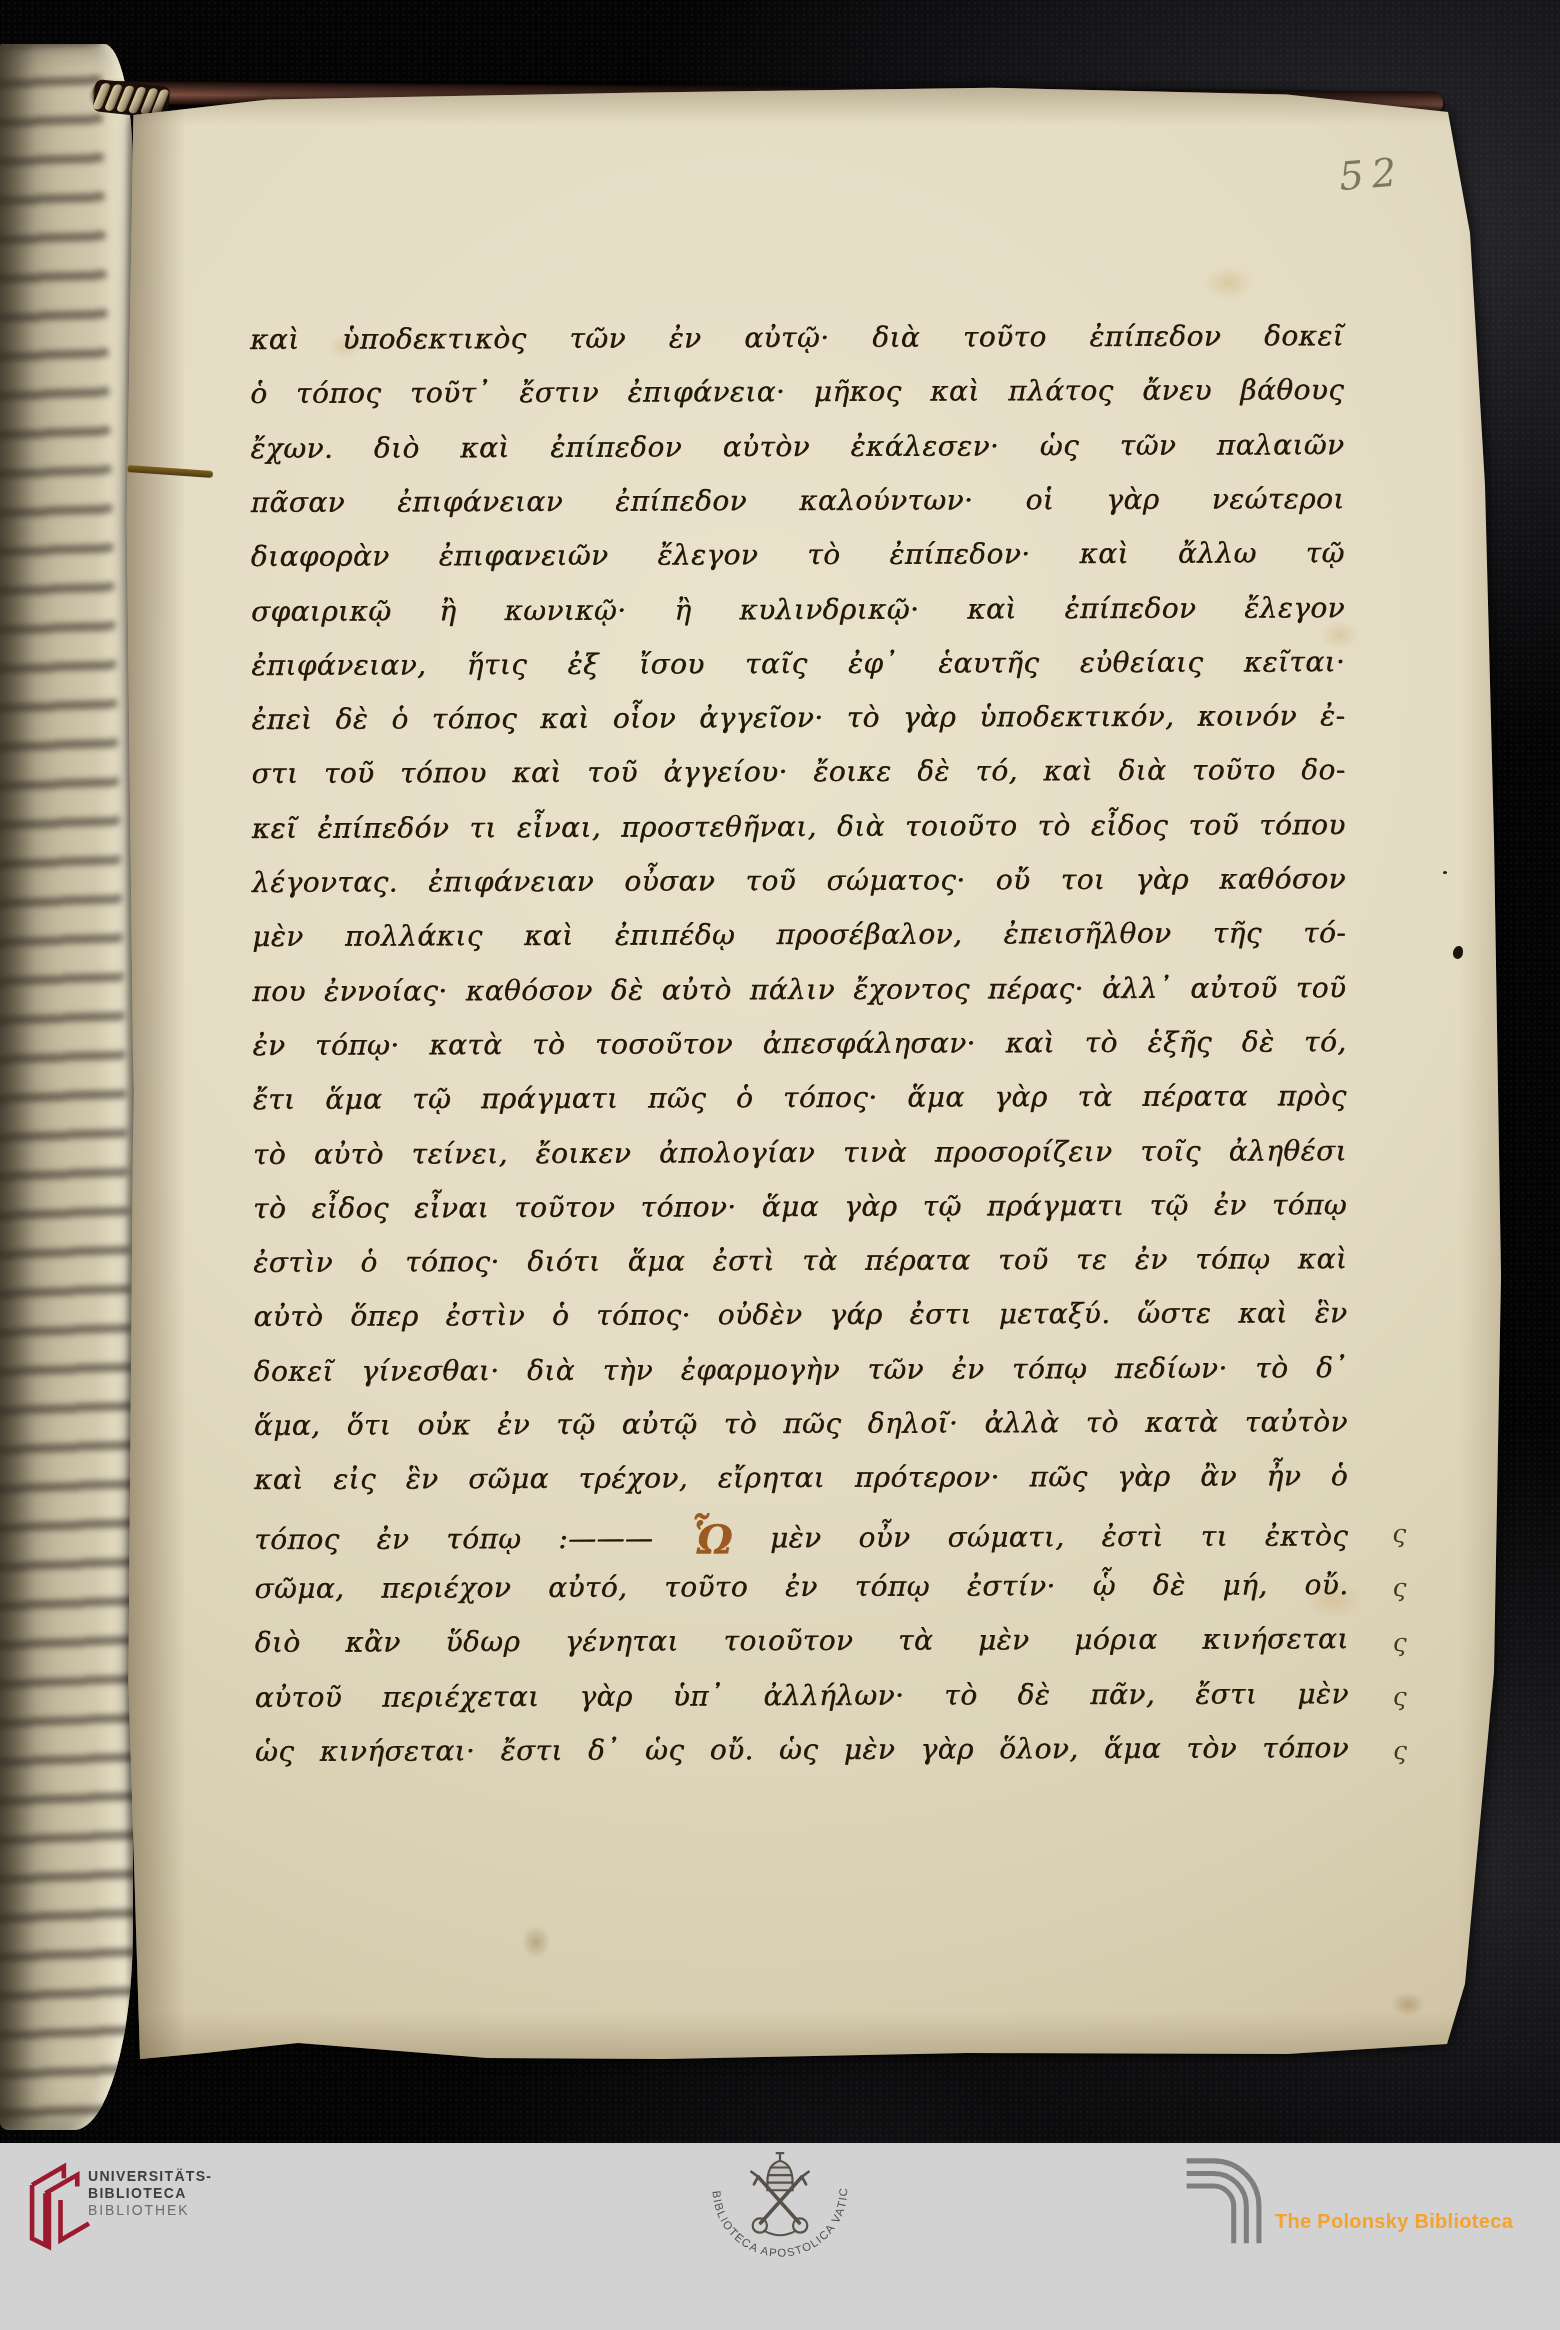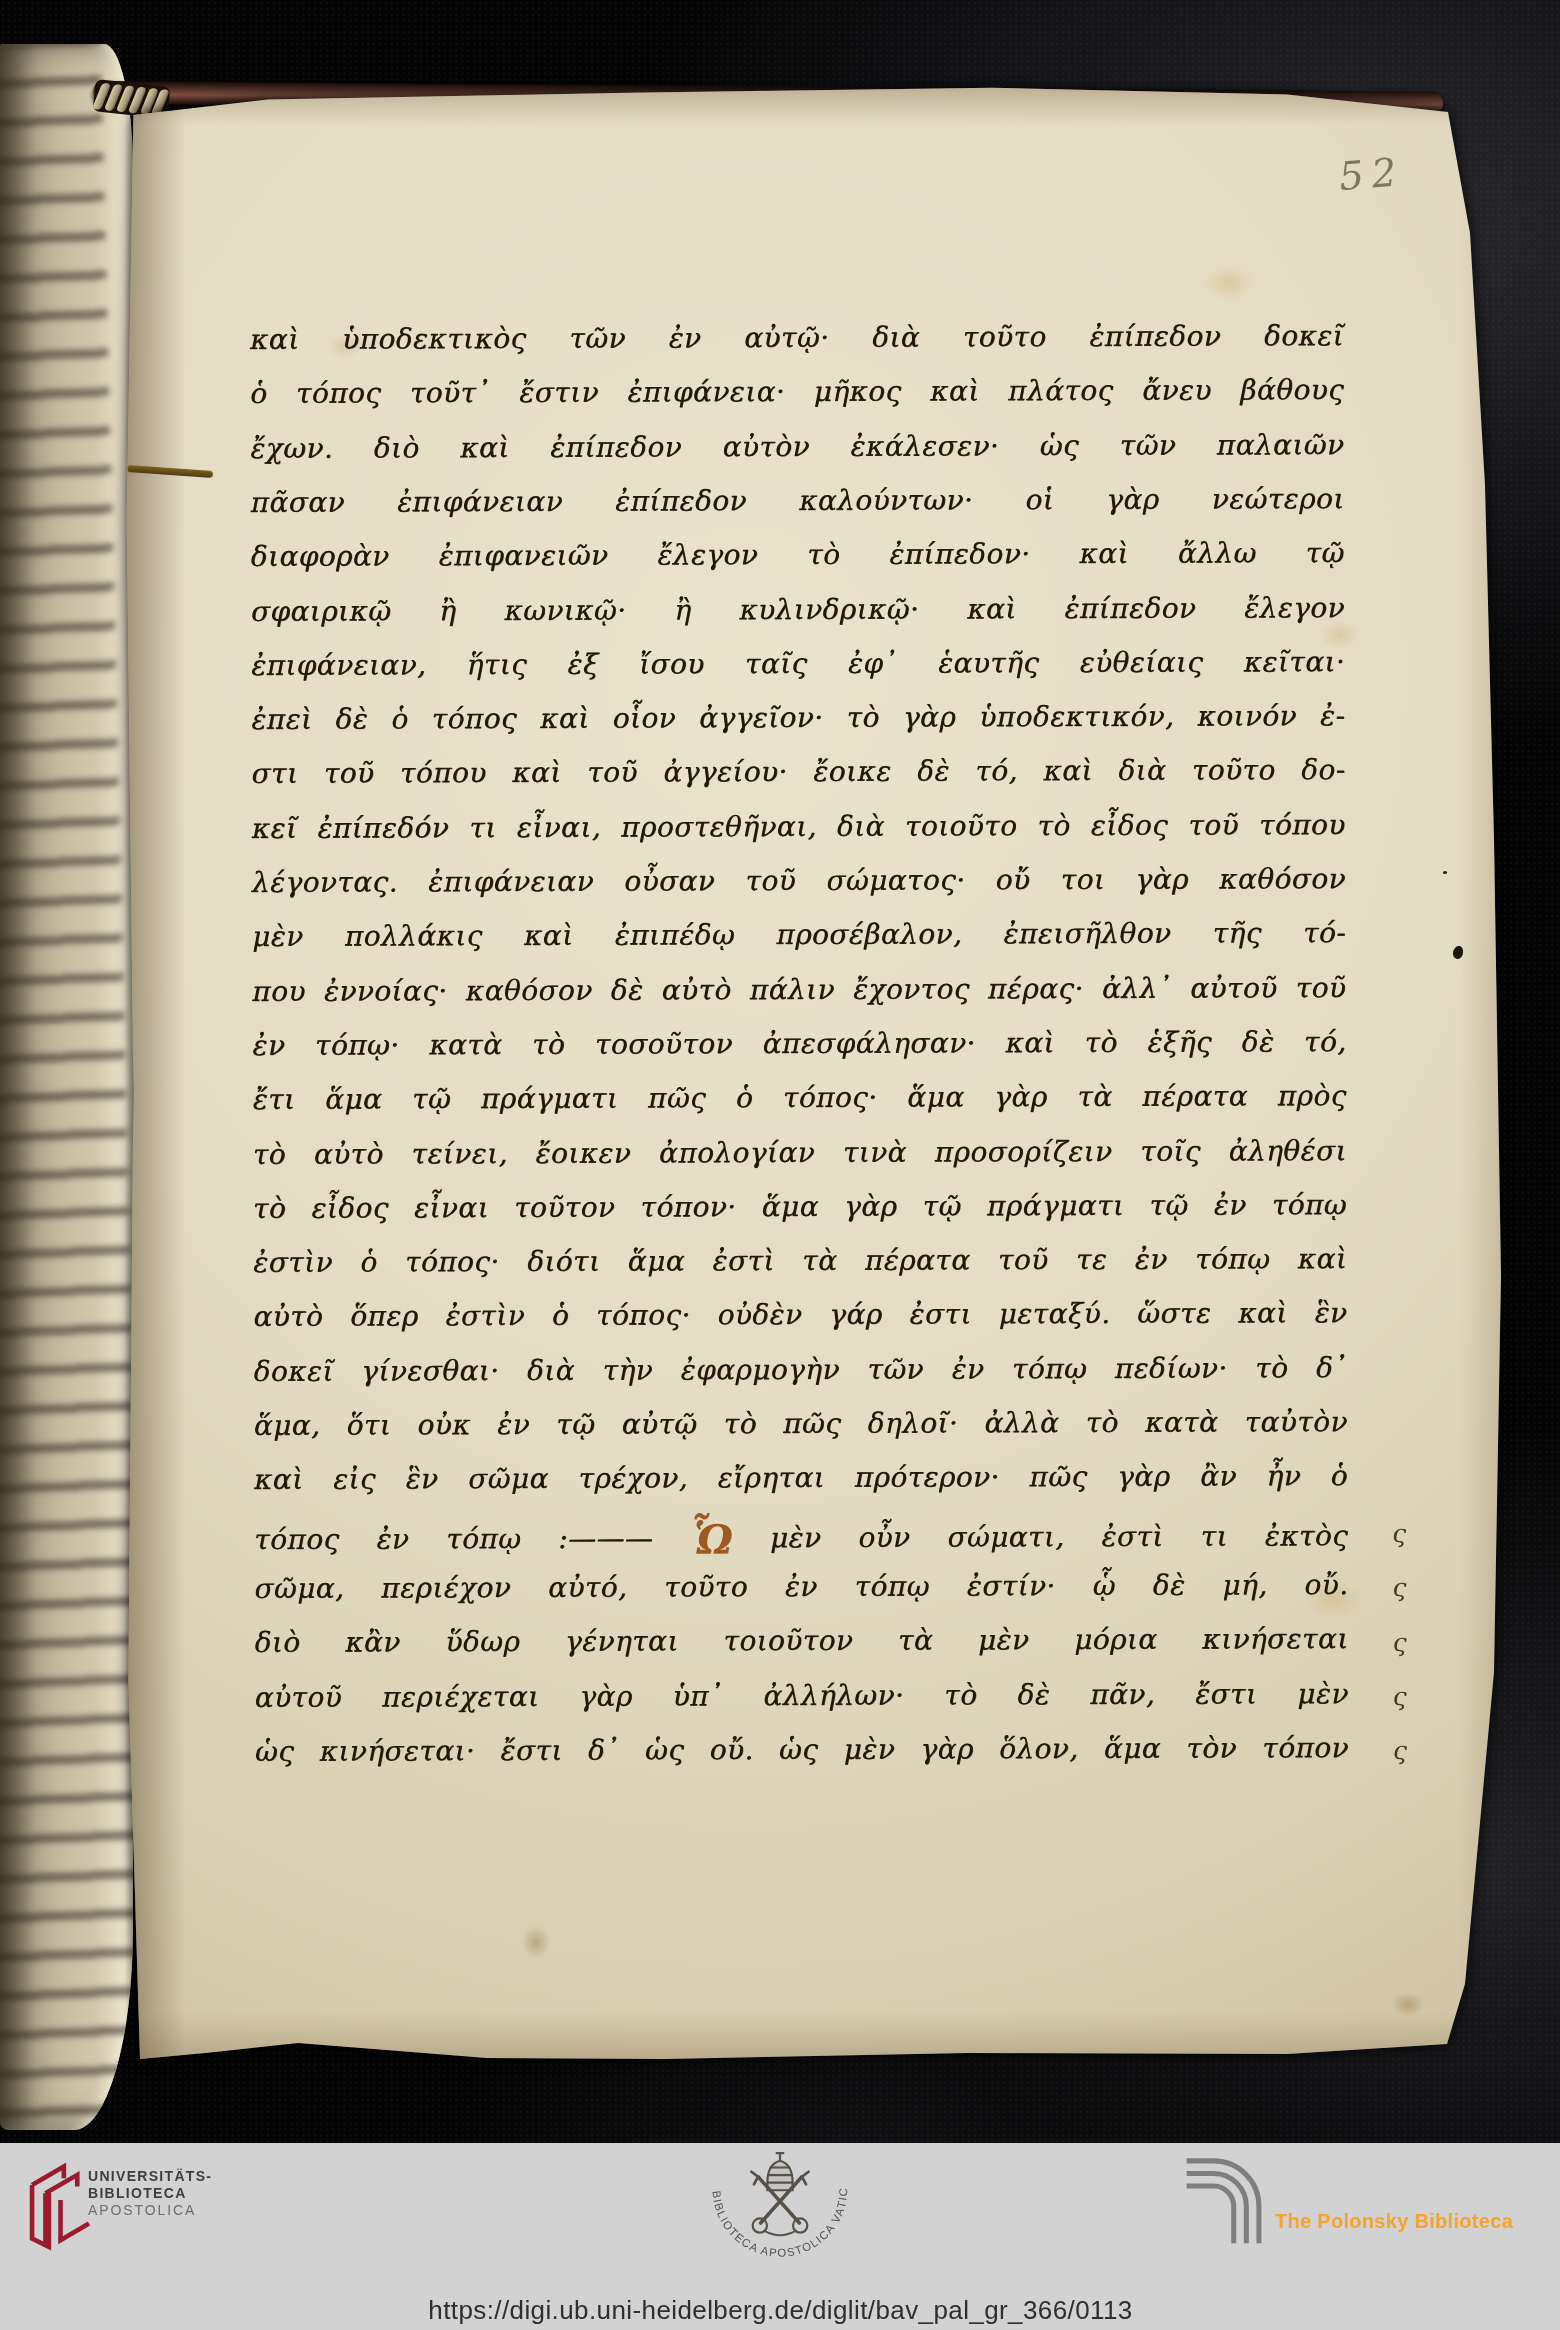--- a/index.html
+++ b/index.html
@@ -179,39 +179,38 @@
       <path d="M18 38 V102 L38 112 L38 48"></path>
       <path d="M34 48 L72 26 L72 40"></path>
       <path d="M38 112 L38 48 M34 112 V48"></path>
       <path d="M52 56 V104 L86 84"></path>
     </g>
   </svg>
 
   <div class="ub-text">
     <div class="l">UNIVERSITÄTS-</div>
     <div class="l">BIBLIOTECA</div>
-    <div class="l l3">APOSTOLICA</div>
+    <div class="l l3">BIBLIOTHEK</div>
   </div>
 
   <svg class="vat" width="202" height="122" viewBox="0 0 240 145">
     <g stroke="#565149" fill="none" stroke-width="2.6" stroke-linecap="round">
       <path d="M120 14 q15 4 15 26 l0 9 h-30 l0 -9 q0 -22 15 -26 z" fill="rgba(86,81,73,0.10)"></path>
       <path d="M106 40 h28 M107 31 h26 M109 22 h22 M120 14 v-7 M116 5 h8"></path>
       <path d="M97 88 L146 33 M143 88 L94 33" stroke-width="4.2"></path>
       <circle cx="96" cy="91" r="8.5"></circle>
       <circle cx="144" cy="91" r="8.5"></circle>
       <path d="M146 33 l8 -6 M146 33 l5 9 M94 33 l-8 -6 M94 33 l-5 9" stroke-width="3.2"></path>
       <path d="M101 97 q19 11 38 0" stroke-width="2.2"></path>
     </g>
     <path id="vat-arc-path" d="M 40 48 A 80 80 0 0 0 200 48" fill="none"></path>
     <text class="vat-arc"><textPath href="#vat-arc-path" startOffset="2">BIBLIOTECA APOSTOLICA VATICANA</textPath></text>
   </svg>
 
 
-  <div class="url">https://digi.ub.uni-heidelberg.de/diglit/bav_pal_gr_366/0113</div>
 
   <svg class="pol-icon" width="84" height="91" viewBox="0 0 100 108">
     <g fill="none" stroke="#7e7e7e" stroke-width="6">
       <path d="M2 8 H34 A54 54 0 0 1 88 62 V106"></path>
       <path d="M2 23 H34 A39 39 0 0 1 73 62 V106"></path>
       <path d="M2 38 H34 A24 24 0 0 1 58 62 V106"></path>
     </g>
   </svg>
 
   <div class="pol-text">The Polonsky Biblioteca</div>

